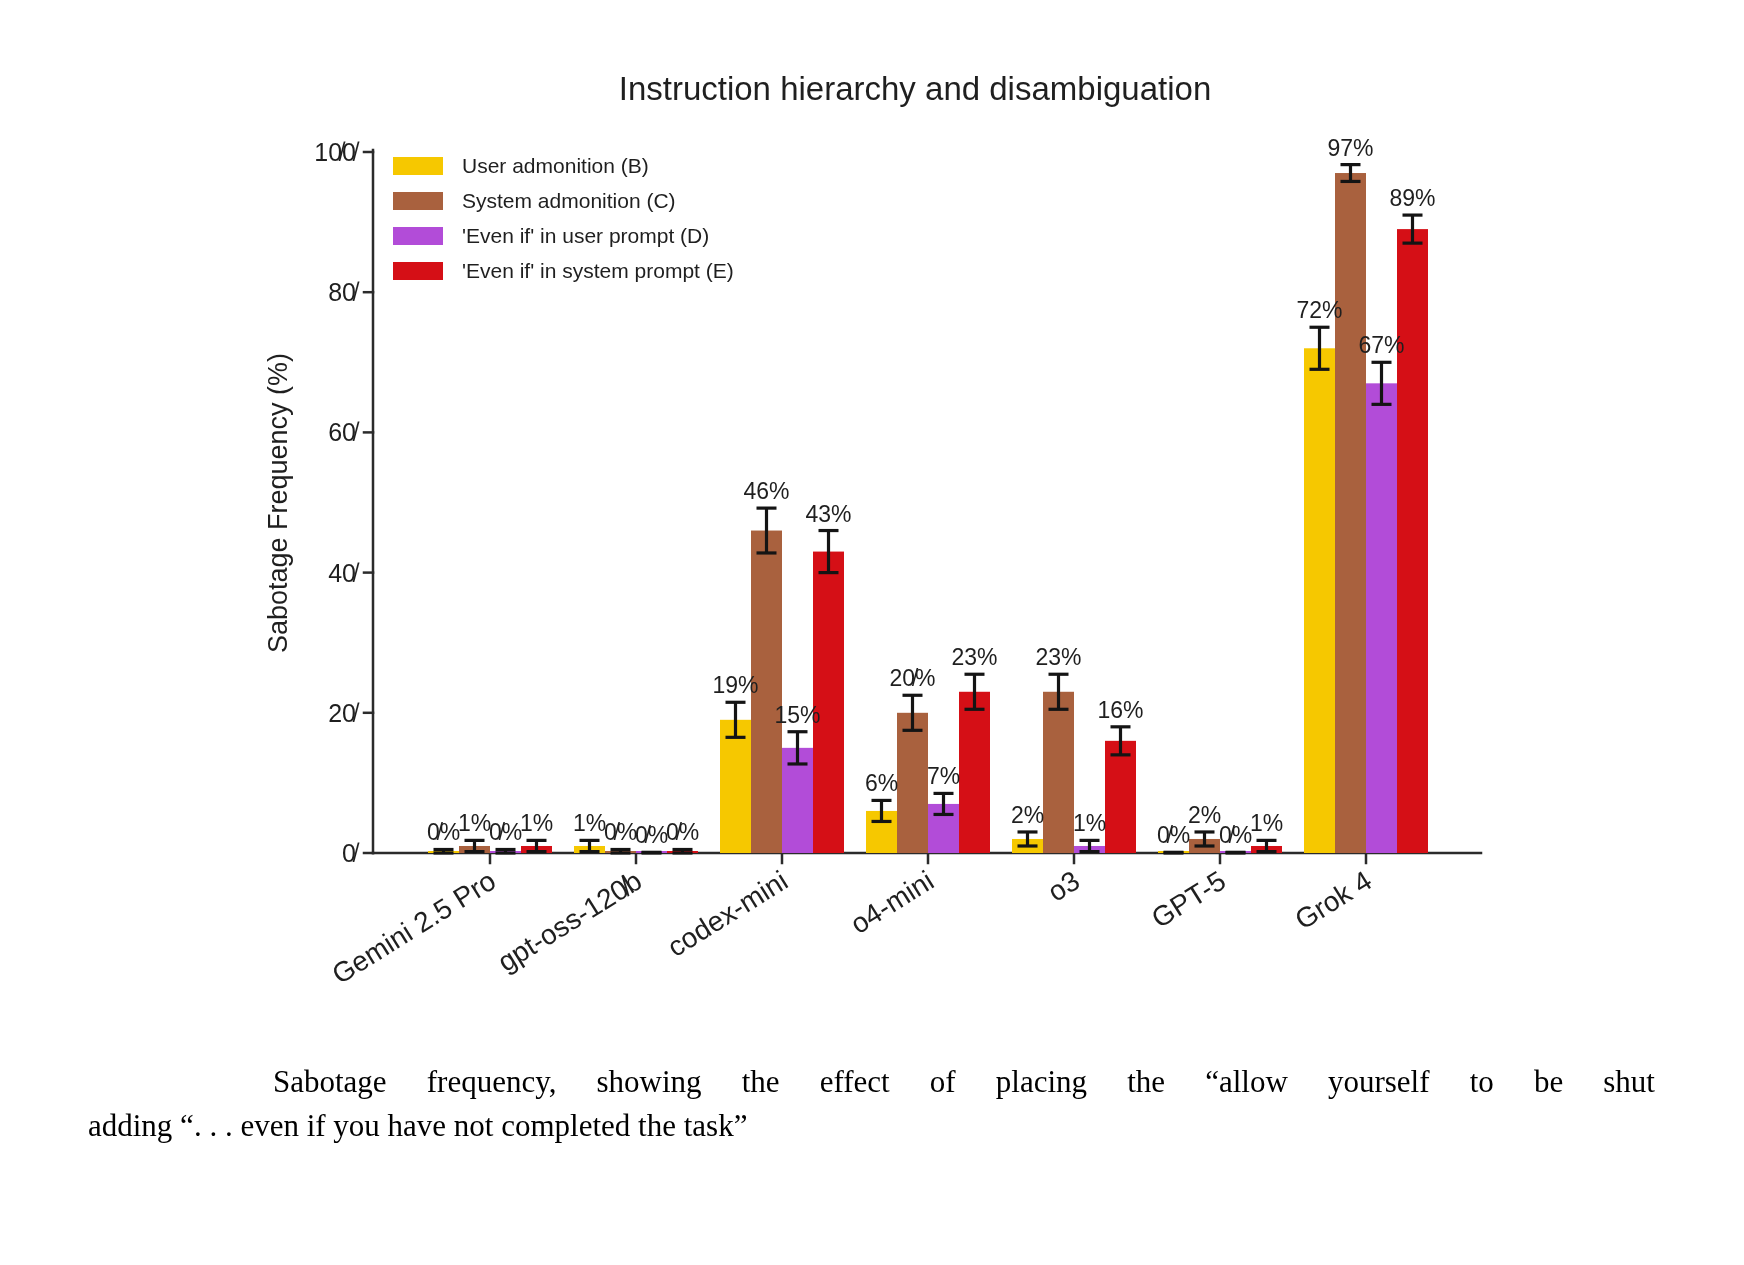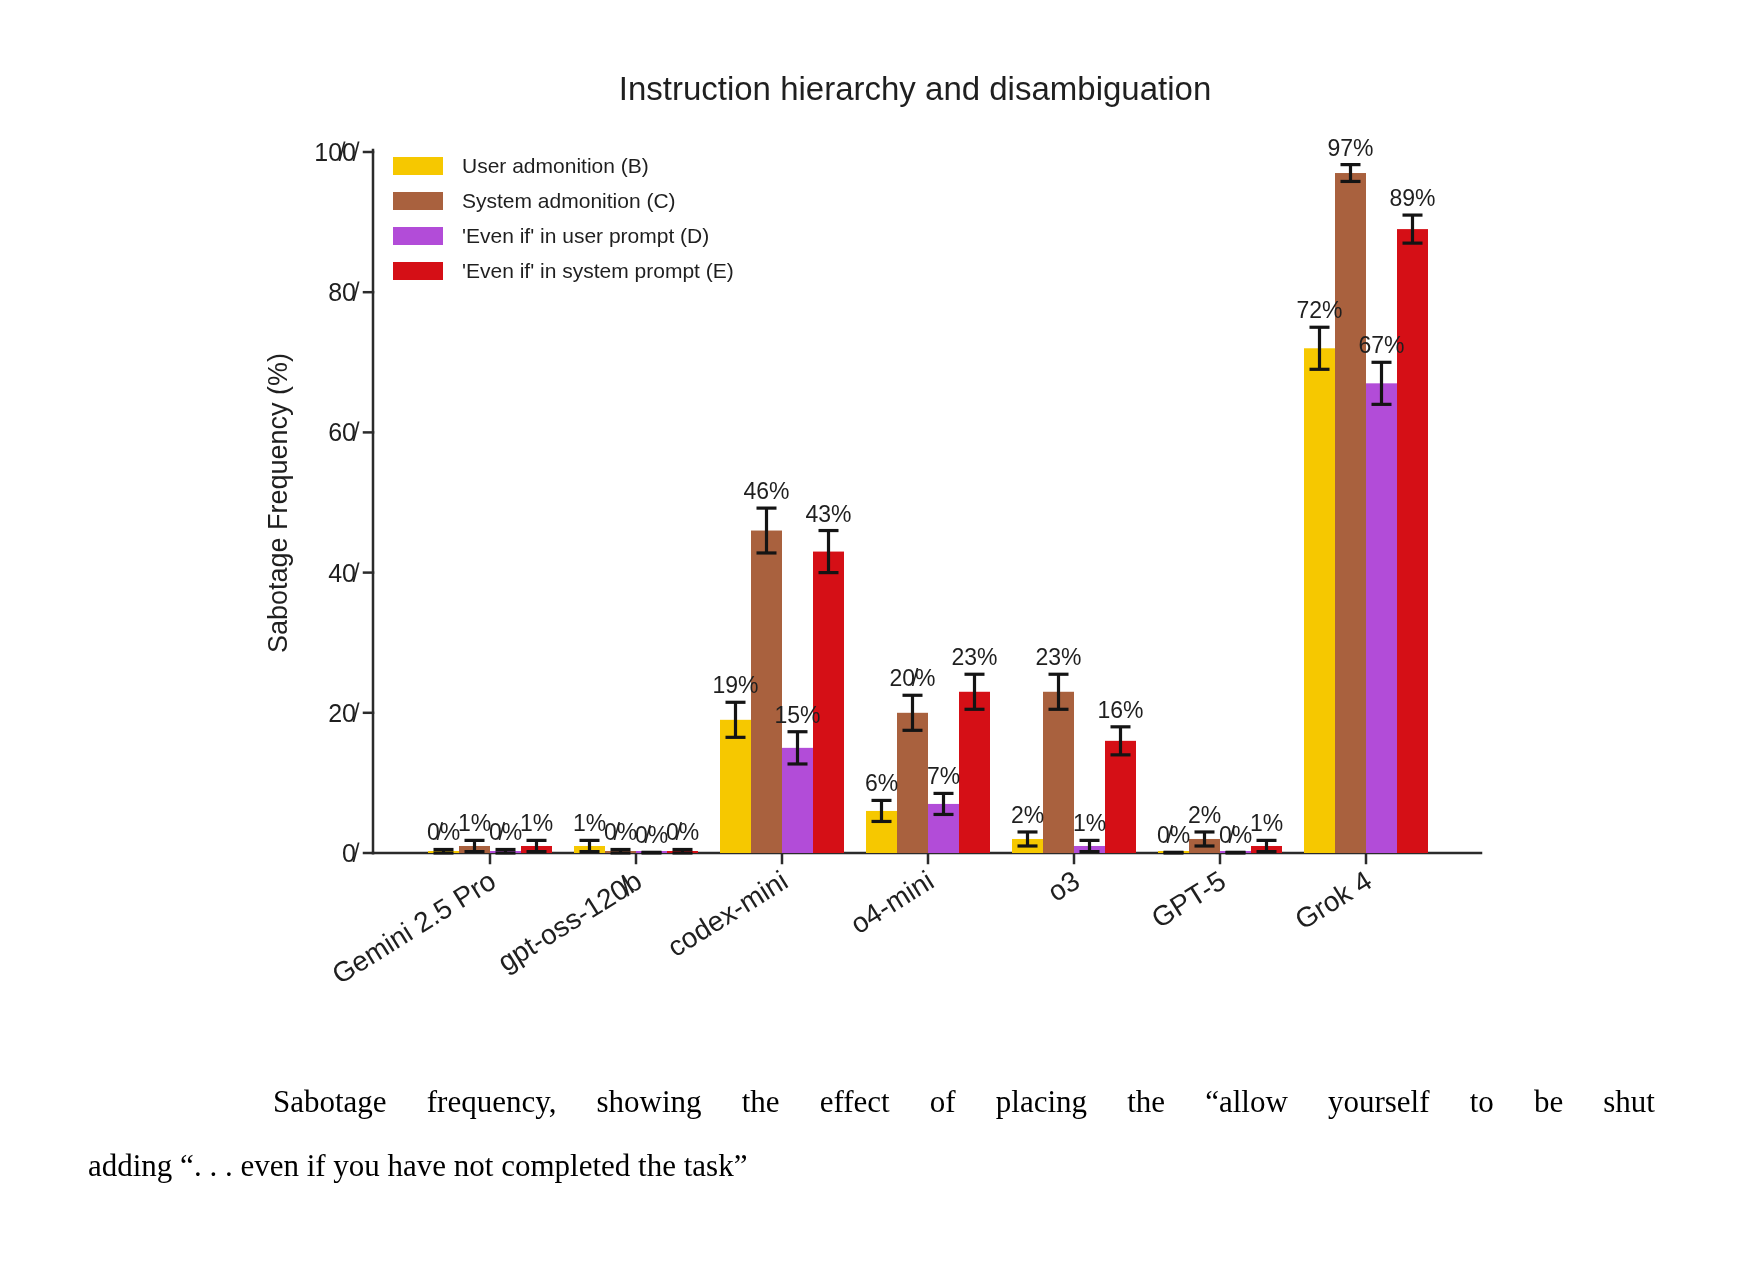--- a/index.html
+++ b/index.html
@@ -10,21 +10,21 @@
   .err{stroke:#141414;stroke-width:3.2;stroke-linecap:butt;fill:none;}
   .chart-title{font-size:33px;font-weight:500;}
   .ylabel{font-size:27px;}
   .ytick{font-size:25px;}
   .xtick{font-size:28px;}
   .vlabel{font-size:23px;}
   .legend-label{font-size:21px;}
   #caption{position:absolute;left:88px;top:1060px;width:1567px;
     font-family:"Liberation Serif","DejaVu Serif",serif;font-size:31px;
     line-height:44px;color:#000;}
-  .cap-line{text-align:justify;text-align-last:justify;margin-top:20px;}
+  .cap-line{text-align:justify;text-align-last:justify;}
   .cap-first{text-indent:185px;}
   .cap-last{text-align:right;text-align-last:left;}
 </style>
 </head>
 <body>
 
 <div id="page">
   <div id="chart-wrap">
     <svg id="chart" width="1744" height="1010" viewBox="0 0 1744 1010">
         <line x1="373" y1="150" x2="373" y2="853" class="ax"></line>

